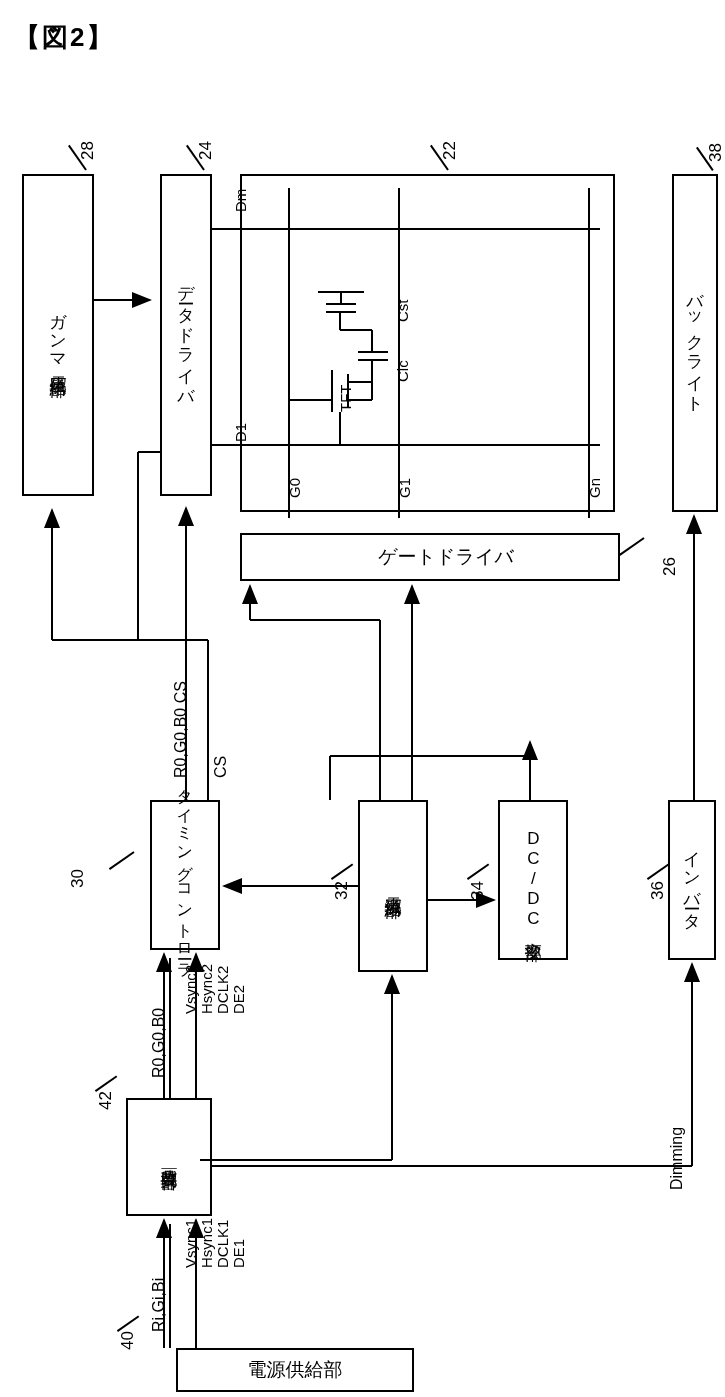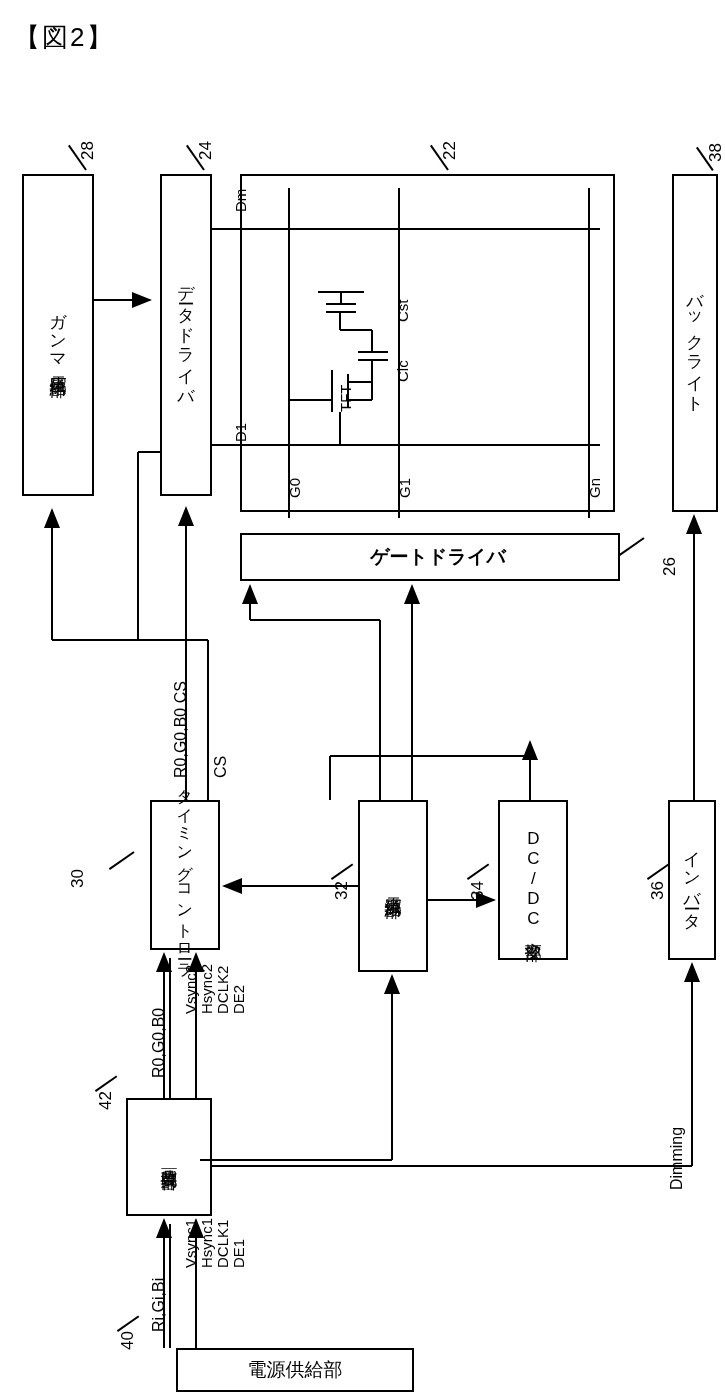--- a/index.html
+++ b/index.html
@@ -1,18 +1,18 @@
 <!DOCTYPE html>
 <html><head>
 <meta charset="utf-8">
 <style>
   html,body{margin:0;padding:0;background:#fff;}
   body{width:725px;height:1397px;position:relative;font-family:"Liberation Sans",sans-serif;color:#000;overflow:hidden;}
   #stage{position:absolute;left:0;top:0;width:725px;height:1397px;}
-  .fig-title{position:absolute;left:14px;top:20px;font-size:26px;letter-spacing:2px;font-weight:normal;}
+  .fig-title{position:absolute;left:14px;top:20px;font-size:26px;letter-spacing:2px;font-weight:bold;}
   .box{position:absolute;border:2px solid #000;background:#fff;box-sizing:border-box;}
   .vtext{position:absolute;writing-mode:vertical-rl;text-orientation:upright;white-space:nowrap;font-size:17px;letter-spacing:1px;}
   .htext{position:absolute;white-space:nowrap;font-size:17px;}
   .line{position:absolute;background:#000;}
   .hline{height:2px;}
   .vline{width:2px;}
   svg.arrows{position:absolute;left:0;top:0;width:725px;height:1397px;pointer-events:none;}
   .num{position:absolute;font-size:17px;white-space:nowrap;transform:rotate(-90deg);transform-origin:0 0;}
   .smalllbl{position:absolute;font-size:15px;white-space:nowrap;transform:rotate(-90deg);transform-origin:0 0;}
   .center-v{display:flex;align-items:center;justify-content:center;height:100%;}
@@ -86,21 +86,21 @@
   <div class="box" style="left:672px;top:174px;width:46px;height:338px;">
     <div class="center-v">
       <span class="vtext">バックライト</span>
     </div>
   </div>
   <div class="num" style="left:706px;top:162px;">38</div>
   <div class="line" style="left:696px;top:148px;width:2px;height:28px;transform:rotate(-35deg);transform-origin:top left;"></div>
 
   <div class="box" style="left:240px;top:533px;width:380px;height:48px;">
     <div class="center-v">
-      <span class="htext" style="position:relative;left:8px;top:0;font-size:19px;font-weight:bold;">ゲートドライバ</span>
+      <span class="htext" style="position:relative;left:16px;top:0;font-size:19px;">ゲートドライバ</span>
     </div>
   </div>
   <div class="num" style="left:660px;top:576px;">26</div>
   <div class="line" style="left:620px;top:556px;width:2px;height:30px;transform:rotate(-125deg);transform-origin:top left;"></div>
 
   <div class="box" style="left:150px;top:800px;width:70px;height:150px;">
     <div class="center-v">
       <span class="vtext" style="font-size:16px;line-height:1.1;">タイミングコントローラ</span>
     </div>
   </div>

